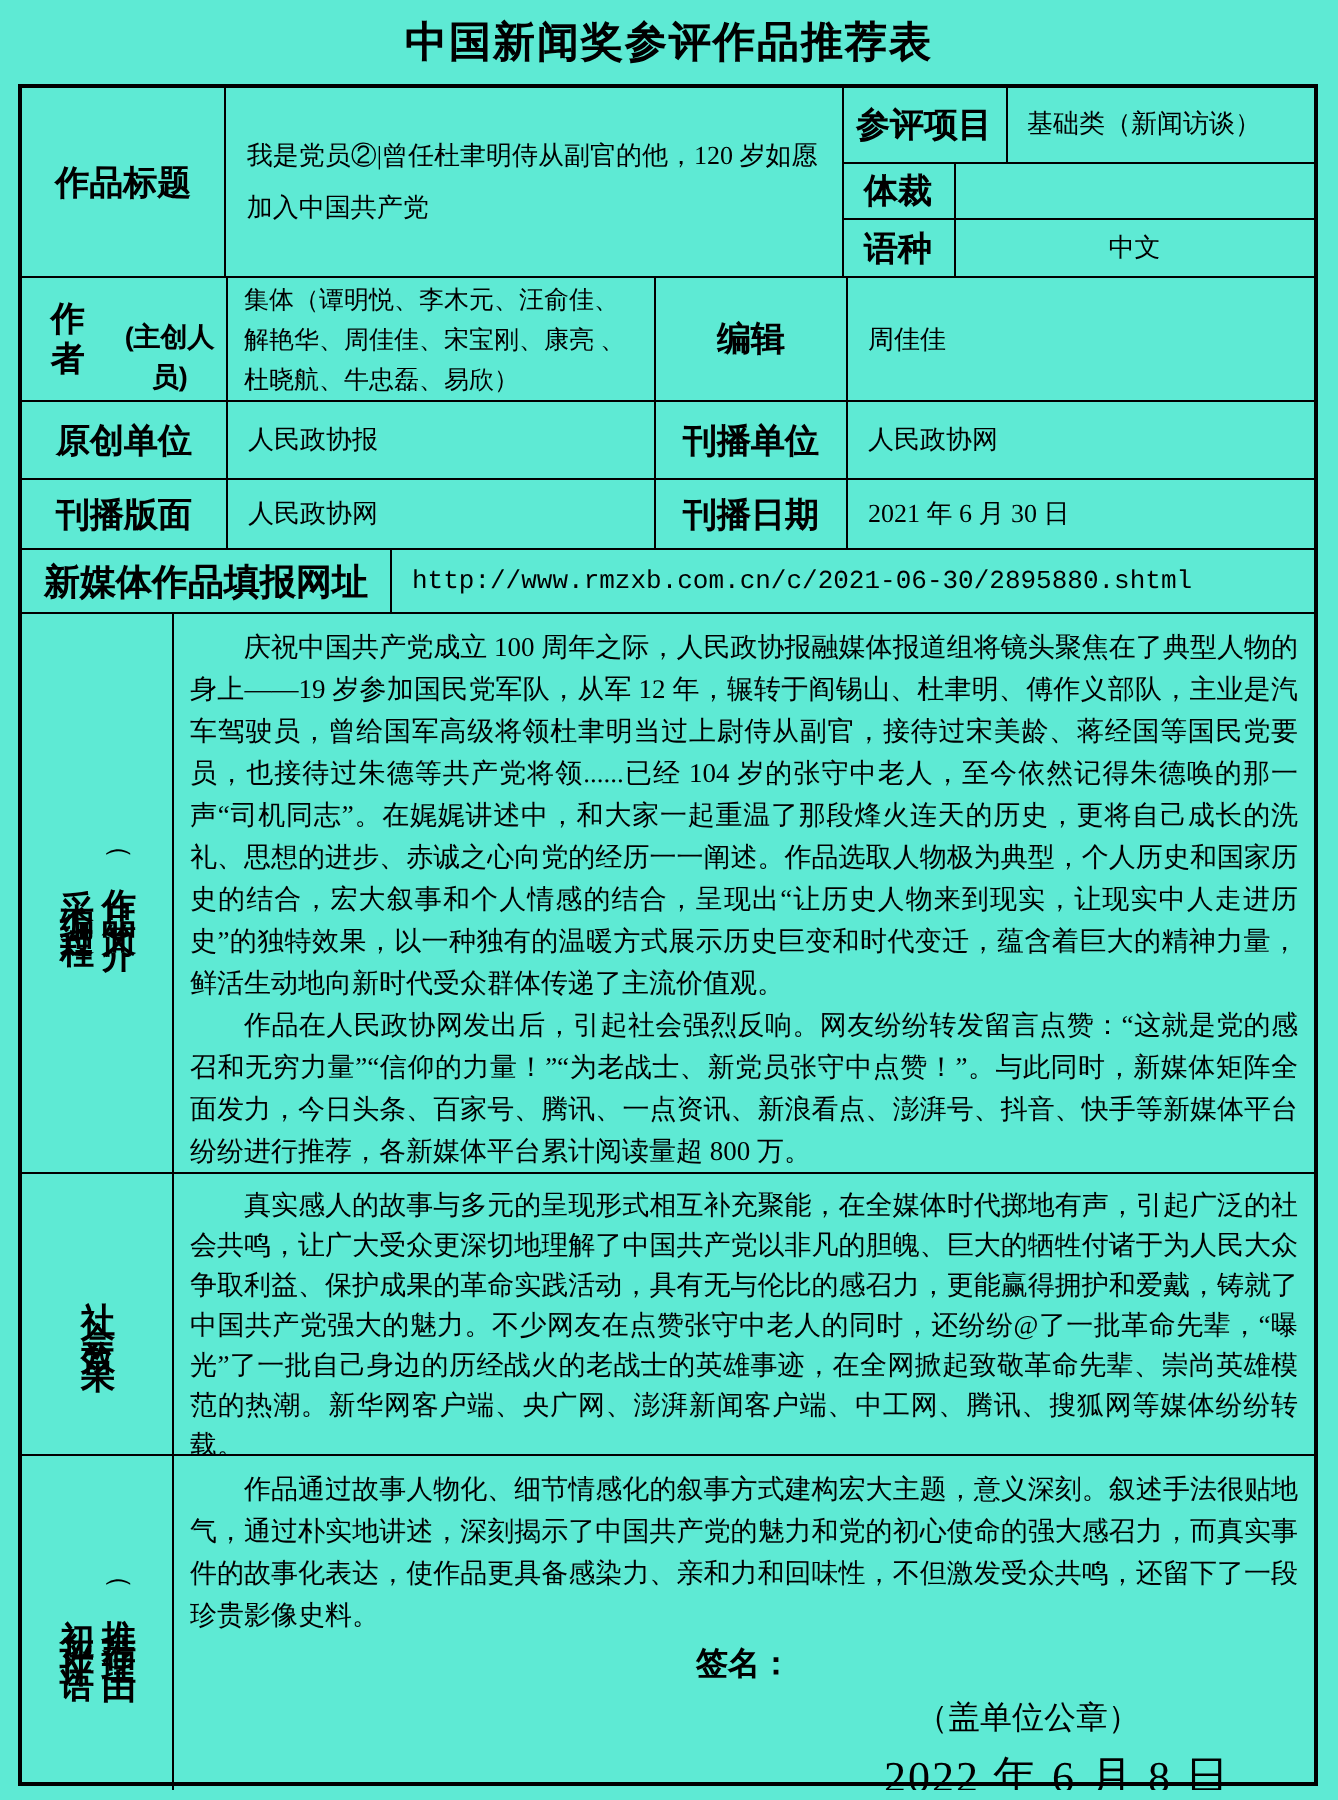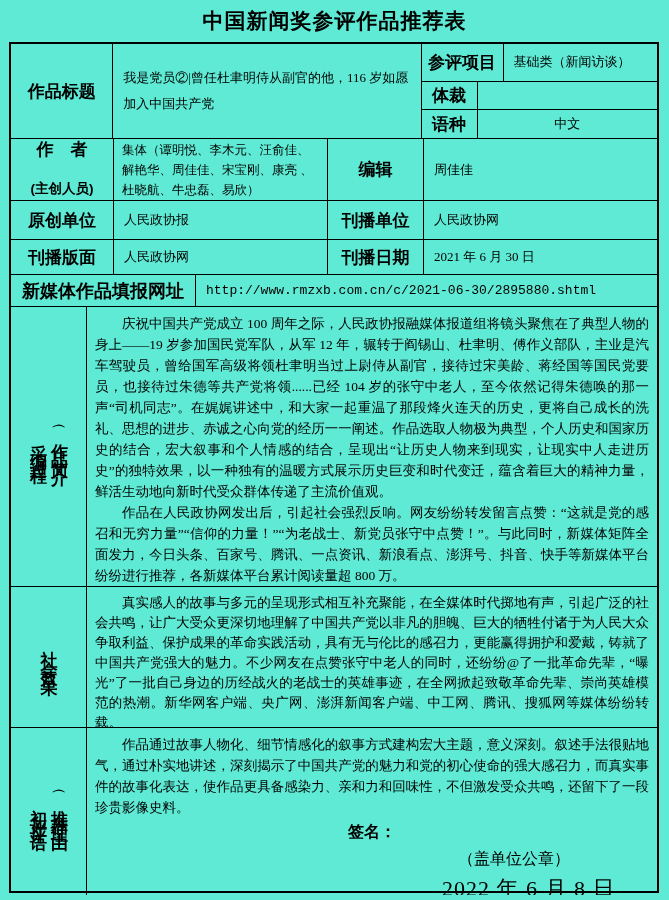--- a/index.html
+++ b/index.html
@@ -55,21 +55,21 @@
   .right-block{width:237px;display:flex;flex-direction:column;}
   .sub-row{display:flex;border-bottom:1px solid #000;box-sizing:border-box;}
   .sub-row.s1{height:38px;}
   .sub-row.s2{height:29px;}
   .sub-row.s3{height:28px;border-bottom:none;}
   .subl-wide{width:82px;}
   .subl{width:56px;}
   .sub-row .val{flex:1;}
   .worktitle{font-size:13px;line-height:26px;padding:2px 8px 2px 10px;}
   .authors{font-size:12.5px;line-height:20px;padding:3px 6px 3px 8px;align-items:center;}
-  .author-label{flex-direction:column;line-height:20px;}
+  .author-label{line-height:20px;}
   .author-sub{font-size:13.5px;font-weight:bold;margin-top:19px;}
   .url-label{width:185px;font-size:18px;}
   .url-val{font-family:"Liberation Mono", monospace;font-size:13px;padding-left:10px;letter-spacing:0;}
   
   .sect-label{width:76px;display:flex;align-items:center;justify-content:center;}
   .sect-content{flex:1;border-right:none;padding:6px 8px 0 8px;}
   .para{
     font-size:13.5px;line-height:21px;
     text-align:justify;text-indent:2em;
     margin:0;
@@ -102,21 +102,21 @@
 <body>
 
 <div class="page">
 
   <div class="doc-title">中国新闻奖参评作品推荐表</div>
 
   <div class="form-table">
 
     <div class="row r1">
       <div class="cell lab w-a">作品标题</div>
-      <div class="cell val worktitle w-b1">我是党员②|曾任杜聿明侍从副官的他，116 岁如愿加入中国共产党</div>
+      <div class="cell val worktitle w-b1">我是党员②|曾任杜聿明侍从副官的他，120 岁如愿加入中国共产党</div>
       <div class="right-block cell endc">
         <div class="sub-row s1">
           <div class="cell lab subl-wide">参评项目</div>
           <div class="cell val pad endc">基础类（新闻访谈）</div>
         </div>
         <div class="sub-row s2">
           <div class="cell lab subl">体裁</div>
         </div>
         <div class="sub-row s3">
           <div class="cell lab subl">语种</div>

